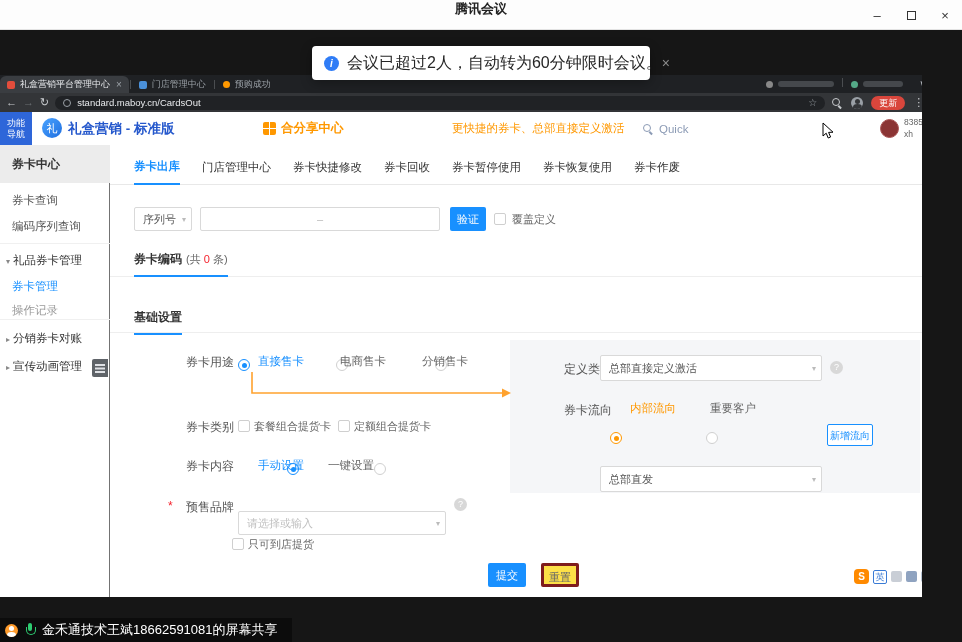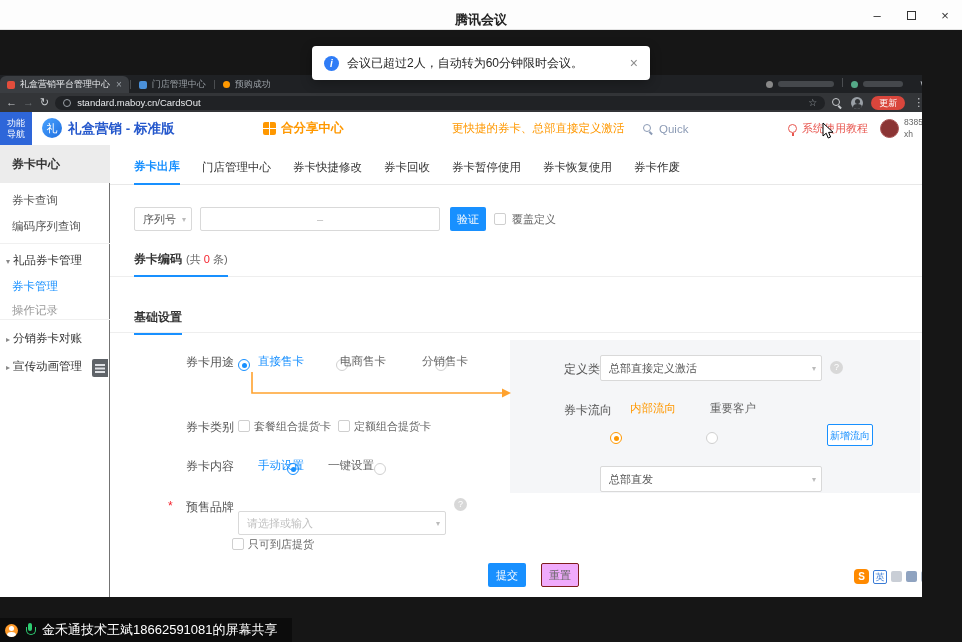--- a/index.html
+++ b/index.html
@@ -2,21 +2,21 @@
 <html><head>
 <meta charset="utf-8">
 <style>
   *{margin:0;padding:0;box-sizing:border-box}
   html,body{width:100%;height:100%}
   body{background:#444;font-family:"Liberation Sans","DejaVu Sans",sans-serif;-webkit-font-smoothing:antialiased}
   .stage{position:relative;width:962px;height:642px;background:#161616;overflow:hidden}
   .abs{position:absolute}
 
   
-  .titlebar{position:absolute;left:0;top:0;width:962px;height:30px;background:#fdfdfd;border-bottom:1px solid #e3e3e3;display:flex;align-items:flex-end;justify-content:center}
+  .titlebar{position:absolute;left:0;top:0;width:962px;height:30px;background:#fdfdfd;border-bottom:1px solid #e3e3e3;display:flex;align-items:flex-start;justify-content:center}
   .mt-title{font-size:13px;color:#222;font-weight:bold}
   .win-ctrls{position:absolute;right:0;top:0;height:30px;display:flex}
   .wc{width:34px;height:30px;display:flex;align-items:center;justify-content:center;color:#333;font-size:13px;cursor:default}
   .boxico{width:9px;height:9px;border:1.3px solid #333;display:inline-block}
 
   
   .browser{position:absolute;left:0;top:75px;width:922px;height:522px;background:#fff;overflow:hidden}
 
   .tabstrip{position:absolute;left:0;top:0;width:962px;height:18px;background:#1f2124;display:flex;align-items:flex-end}
   .tab{height:17px;display:flex;align-items:center;padding:0 7px;max-width:150px;position:relative}
@@ -110,34 +110,34 @@
   .radio.on.org::after{background:#ff9800}
   .opt{font-size:11.5px;color:#666;margin-left:4px}
   .opt.sel-blue{color:#1890ff}
   .opt.sel-org{color:#ff9800}
   .qmark{display:inline-block;width:13px;height:13px;border-radius:50%;background:#d8d8d8;color:#fff;font-size:9px;text-align:center;line-height:13px}
 
   .panel{position:absolute;left:400px;top:195px;width:410px;height:153px;background:#f5f6f8}
   .btn-ghost{background:#fff;border:1px solid #1890ff;color:#1890ff;border-radius:2px;font-size:10px;text-align:center}
 
   .actions{position:absolute;left:0;top:418px;width:852px;height:26px}
-  .btn-reset{background:#f0abfc;border:1px solid #7f1d1d;color:#666;border-radius:2px;font-size:11px;text-align:center}
+  .btn-reset{background:#fde047;border:3px solid #7f1d1d;color:#666;border-radius:2px;font-size:11px;text-align:center}
 
   .ext-bar{position:absolute;left:744px;top:424px;display:flex;align-items:center;gap:4px}
   .ext-s{width:15px;height:15px;border-radius:4px;background:#ff8a00;color:#fff;font-size:10px;font-weight:bold;text-align:center;line-height:15px}
   .ext-badge{width:14px;height:14px;border:1px solid #3a7bd5;border-radius:2px;background:#fff;color:#3a7bd5;font-size:9px;text-align:center;line-height:13px}
   .ext-mini{width:11px;height:11px;border-radius:2px;background:#c9ced6}
 
   .scrollbar{position:absolute;right:0;top:0;width:7px;height:452px;background:#fafafa}
   .scroll-thumb{position:absolute;right:1px;top:8px;width:5px;height:110px;background:#d9d9d9;border-radius:3px}
 
   
   .banner{position:absolute;left:312px;top:46px;width:338px;height:34px;background:#fff;border-radius:4px;box-shadow:0 3px 12px rgba(0,0,0,.3);display:flex;align-items:center;padding:0 12px;z-index:50}
   .info-ico{width:15px;height:15px;border-radius:50%;background:#2f7cf6;color:#fff;font-size:10px;font-weight:bold;font-style:italic;text-align:center;line-height:15px;flex:none}
-  .banner-text{font-size:12px;color:#262626;margin-left:8px;white-space:nowrap}
+  .banner-text{font-size:16px;color:#262626;margin-left:8px;white-space:nowrap}
   .banner-close{margin-left:auto;color:#8c8c8c;font-size:14px}
 
   
   .bottombar{position:absolute;left:0;top:618px;width:292px;height:24px;background:#0c0c0c;display:flex;align-items:center;padding-left:5px;gap:7px;z-index:40}
   .person{width:13px;height:13px;border-radius:50%;background:#ff9b2b;position:relative;overflow:hidden;flex:none}
   .person::before{content:"";position:absolute;left:4px;top:2.5px;width:5px;height:5px;border-radius:50%;background:#fff}
   .person::after{content:"";position:absolute;left:2px;top:8.5px;width:9px;height:6px;border-radius:50% 50% 0 0;background:#fff}
   .mic{position:relative;width:10px;height:14px;flex:none}
   .mic::before{content:"";position:absolute;left:3px;top:0;width:4px;height:8px;background:#2ecc71;border-radius:2px}
   .mic::after{content:"";position:absolute;left:0.5px;top:4px;width:8px;height:7px;border:1.5px solid #2ecc71;border-top:none;border-radius:0 0 5px 5px}
@@ -221,24 +221,20 @@
         <div class="logo">礼</div>
         <div class="brand">礼盒营销 - 标准版</div>
         <div class="share-center">
           <span class="gift"></span>
           <span>合分享中心</span>
         </div>
         <div class="promo">更快捷的券卡、总部直接定义激活</div>
         <div class="quick">
           <span class="mag" style="color:#8c9bb5"></span>
           <span>Quick</span>
-        </div>
-        <div class="tutorial">
-          <span class="bulb"></span>
-          <span>系统使用教程</span>
         </div>
         <div class="hd-avatar"></div>
         <div class="userbox">
           <div>8385xh</div>
           <div>xh</div>
         </div>
       </div>
 
       <div class="app-body">
 

